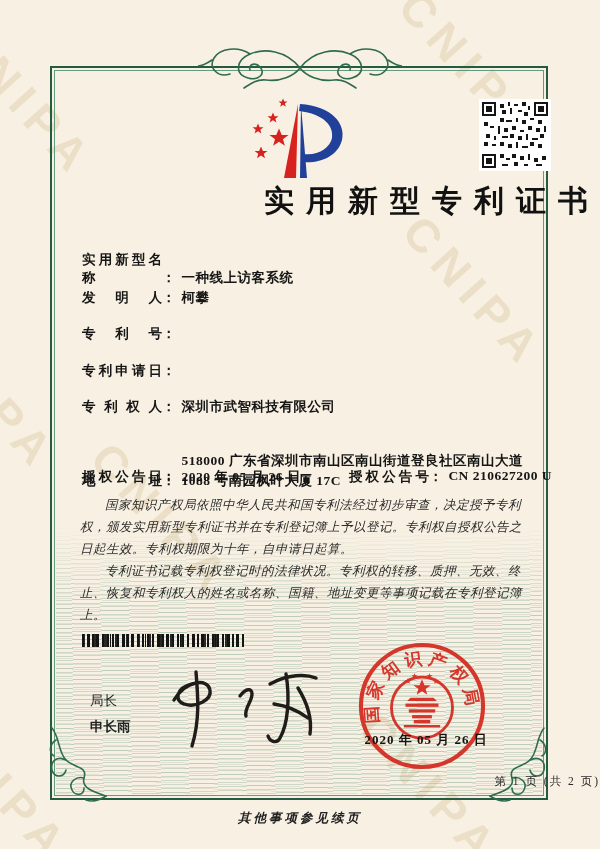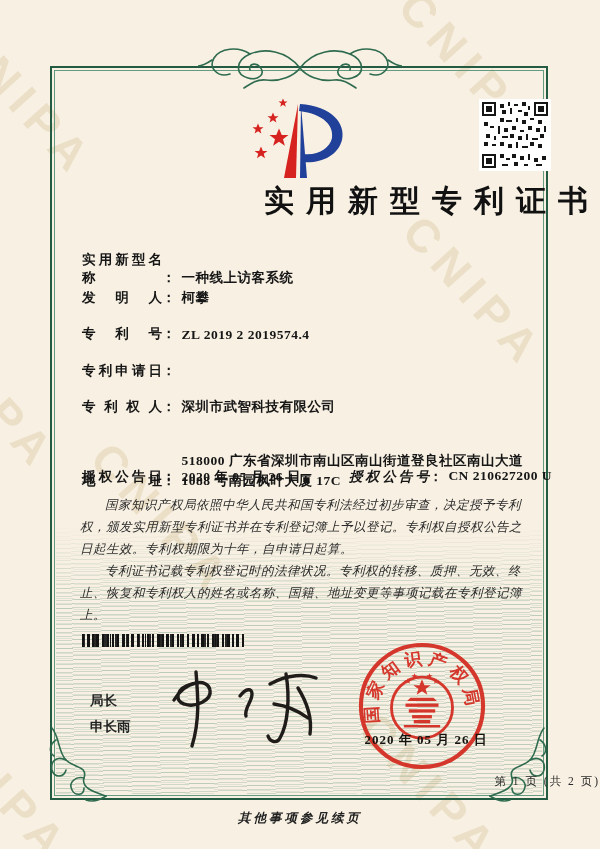--- a/index.html
+++ b/index.html
@@ -41,37 +41,37 @@
     position:absolute;left:0;right:0;top:181px;text-align:right;
     font-size:30px;font-weight:bold;letter-spacing:12px;color:#111;text-indent:12px;
   }
   
   .field-row{position:absolute;left:82px;font-size:13.5px;font-weight:600;color:#161616;display:flex;align-items:flex-end;}
   .flabel{display:inline-block;width:80px;text-align:justify;text-align-last:justify;flex:none;}
   .colon{flex:none;margin-right:6px;}
   .fvalue{letter-spacing:0.5px;}
   .fvalue.addr{width:352px;line-height:1.45;}
   .grant-no{margin-left:48px;display:flex;}
-  .grant-no .flabel{width:80px;font-style:italic;}
+  .grant-no .flabel{width:80px;}
   
   .body-text{
     position:absolute;left:80px;top:494px;width:442px;
     font-size:12.5px;line-height:22px;color:#2b2b2b;
     font-style:italic;letter-spacing:0.5px;
   }
   .body-text p{margin:0;text-indent:2em;}
   
   .barcode{
     position:absolute;left:82px;top:634px;width:162px;height:13px;
     background-image:
       repeating-linear-gradient(90deg,#141414 0 2px,transparent 2px 5px),
       repeating-linear-gradient(90deg,#141414 0 1px,transparent 1px 7px),
       repeating-linear-gradient(90deg,rgba(20,20,20,0.9) 0 3px,transparent 3px 11px);
   }
-  .signer-title{position:absolute;left:90px;top:692px;font-size:13.5px;font-weight:bold;
+  .signer-title{position:absolute;left:90px;top:692px;font-size:13.5px;font-weight:normal;
     font-family:"Liberation Sans","DejaVu Sans",sans-serif;color:#222;}
   .signer-name{position:absolute;left:90px;top:718px;font-size:13.5px;font-weight:bold;
     font-family:Liberation Sans, sans-serif;color:#222;}
   .signature{position:absolute;left:148px;top:666px;width:178px;height:88px;}
   .seal{position:absolute;left:356px;top:640px;width:132px;height:132px;opacity:0.93;}
   .seal-date{
     position:absolute;left:360px;top:731px;width:132px;text-align:center;
     font-size:13px;font-weight:700;color:#15120f;letter-spacing:1px;
   }
   .page-info{position:absolute;left:0;right:0;top:774px;text-align:right;font-size:11.5px;letter-spacing:2px;color:#2a2a2a;}
@@ -215,21 +215,20 @@
     <span class="fvalue">一种线上访客系统</span>
   </div>
   <div class="field-row" style="top:289px">
     <span class="flabel">发明人</span>
       <span class="colon">：</span>
     <span class="fvalue">柯攀</span>
   </div>
   <div class="field-row" style="top:325px">
     <span class="flabel">专利号</span>
       <span class="colon">：</span>
-    <span class="fvalue">ZL 2019 2 2019574.4</span>
   </div>
   <div class="field-row" style="top:362px">
     <span class="flabel">专利申请日</span>
       <span class="colon">：</span>
   </div>
   <div class="field-row" style="top:398px">
     <span class="flabel">专利权人</span>
       <span class="colon">：</span>
     <span class="fvalue">深圳市武智科技有限公司</span>
   </div>

